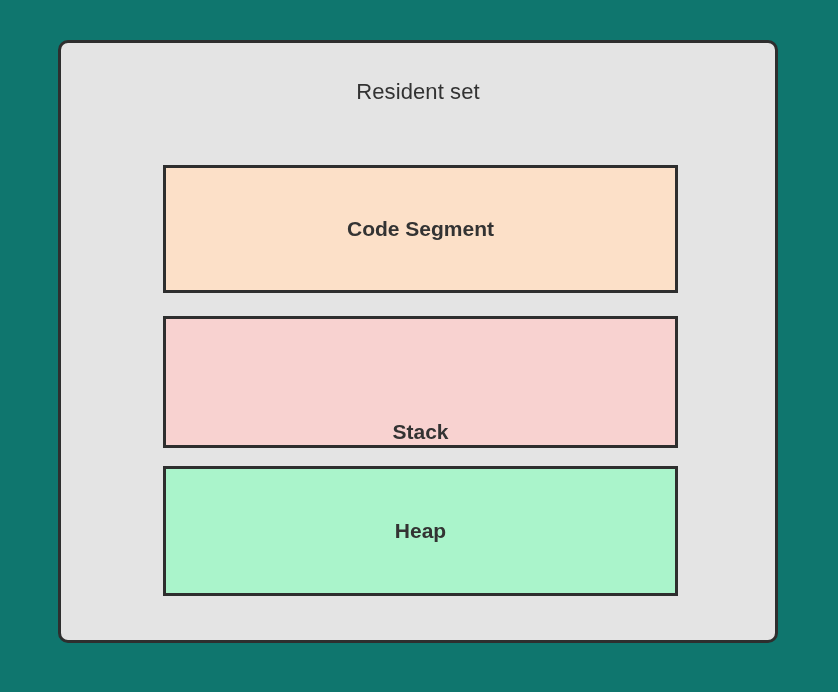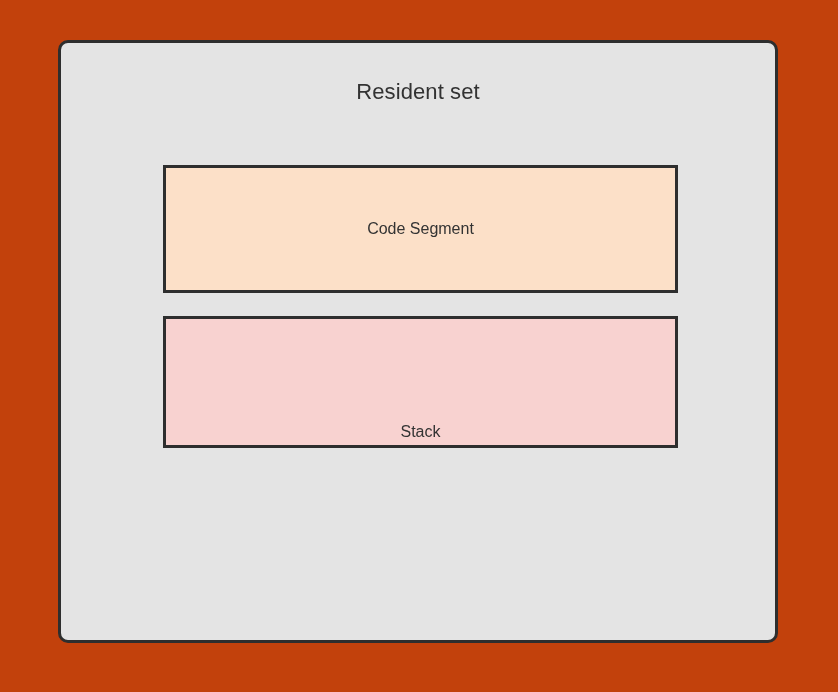--- a/index.html
+++ b/index.html
@@ -14,21 +14,21 @@
     font-family: "Liberation Sans", sans-serif;
     overflow: hidden;
   }
 
   #diagram-canvas {
     position: absolute;
     left: 0;
     top: 0;
     width: 838px;
     height: 692px;
-    background: #c2410c;
+    background: #0f766e;
   }
 
   
   #resident-set-container {
     position: absolute;
     left: 58px;
     top: 40px;
     width: 720px;
     height: 603px;
     box-sizing: border-box;
@@ -57,25 +57,26 @@
     width: 515px;
     box-sizing: border-box;
     border: 3px solid #2e2e2e;
     border-radius: 0;
     display: flex;
     align-items: center;
     justify-content: center;
   }
 
   .segment-label {
-    font-size: 16px;
+    font-size: 21px;
     line-height: 26px;
     color: #333333;
     text-align: center;
     white-space: nowrap;
+    font-weight: bold;
   }
 
   #segment-box-code {
     top: 122px;            
     height: 128px;
     background: #fce0c8;
   }
 
   #segment-box-stack {
     top: 273px;            
@@ -100,16 +101,19 @@
     <div id="resident-set-title">Resident set</div>
 
     <div id="segment-box-code" class="segment-box">
       <span class="segment-label">Code Segment</span>
     </div>
 
     <div id="segment-box-stack" class="segment-box">
       <span class="segment-label">Stack</span>
     </div>
 
+    <div id="segment-box-heap" class="segment-box">
+      <span class="segment-label">Heap</span>
+    </div>
 
   </div>
 
 </div>
 
 </body></html>

